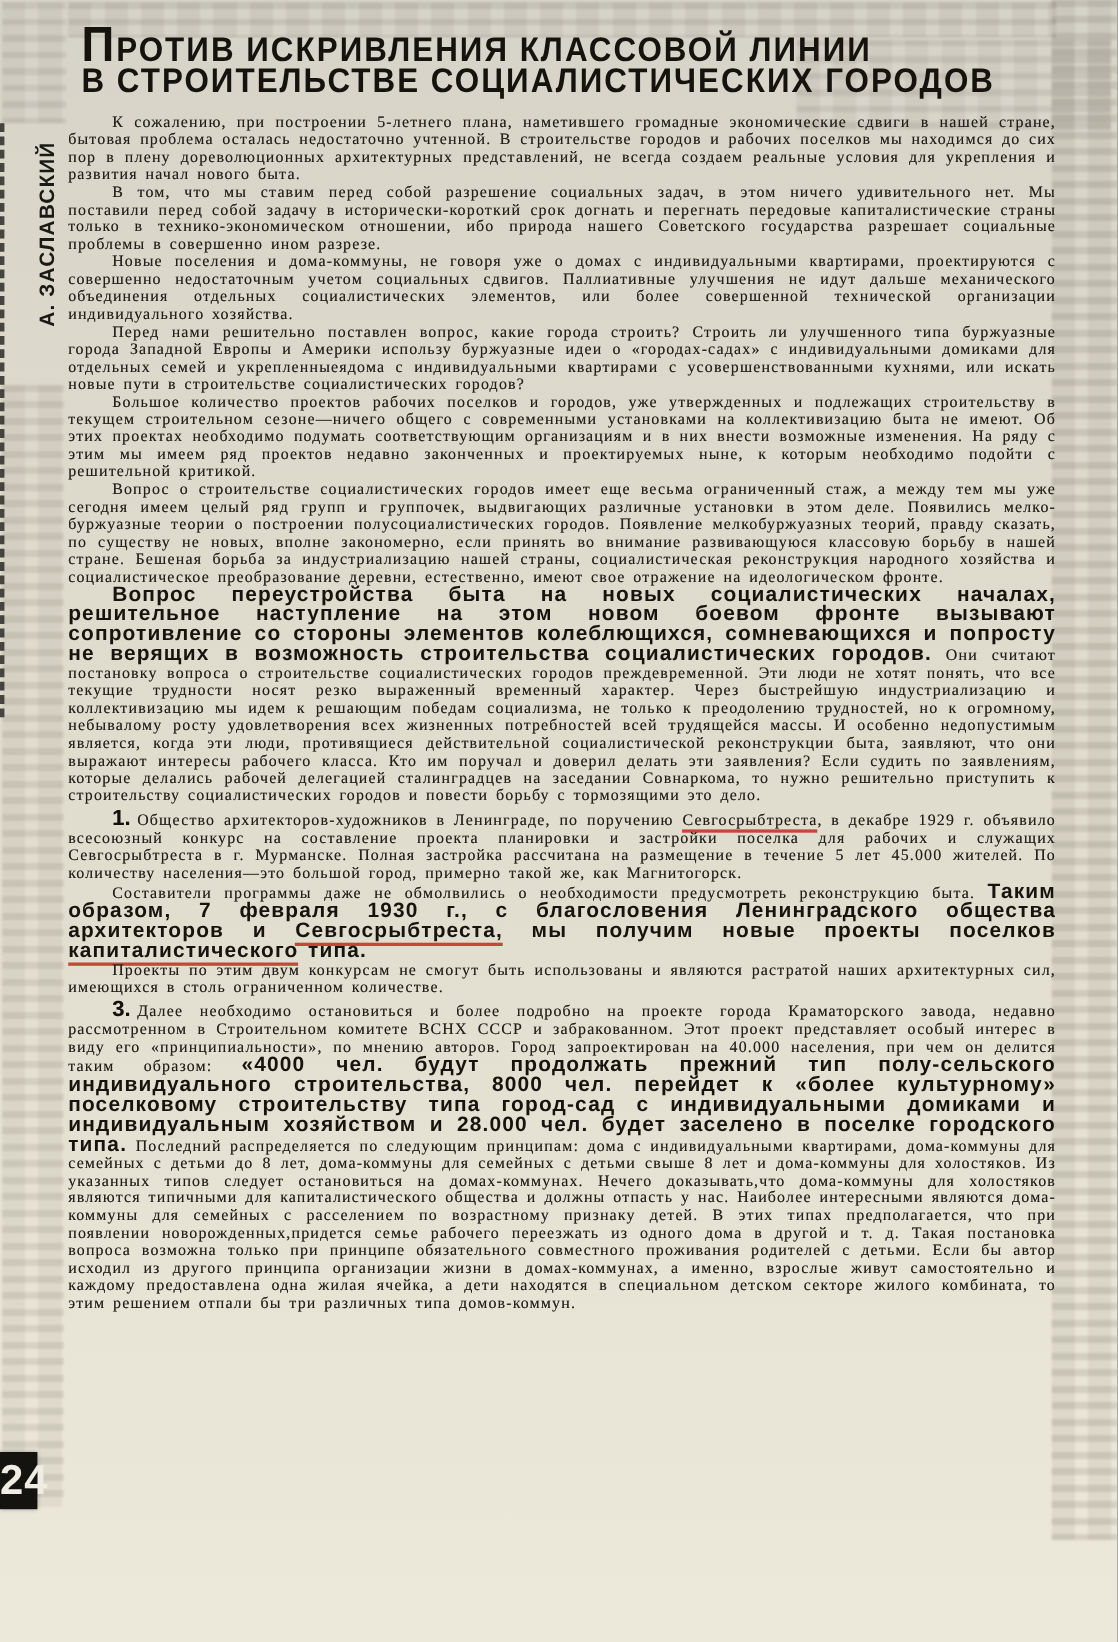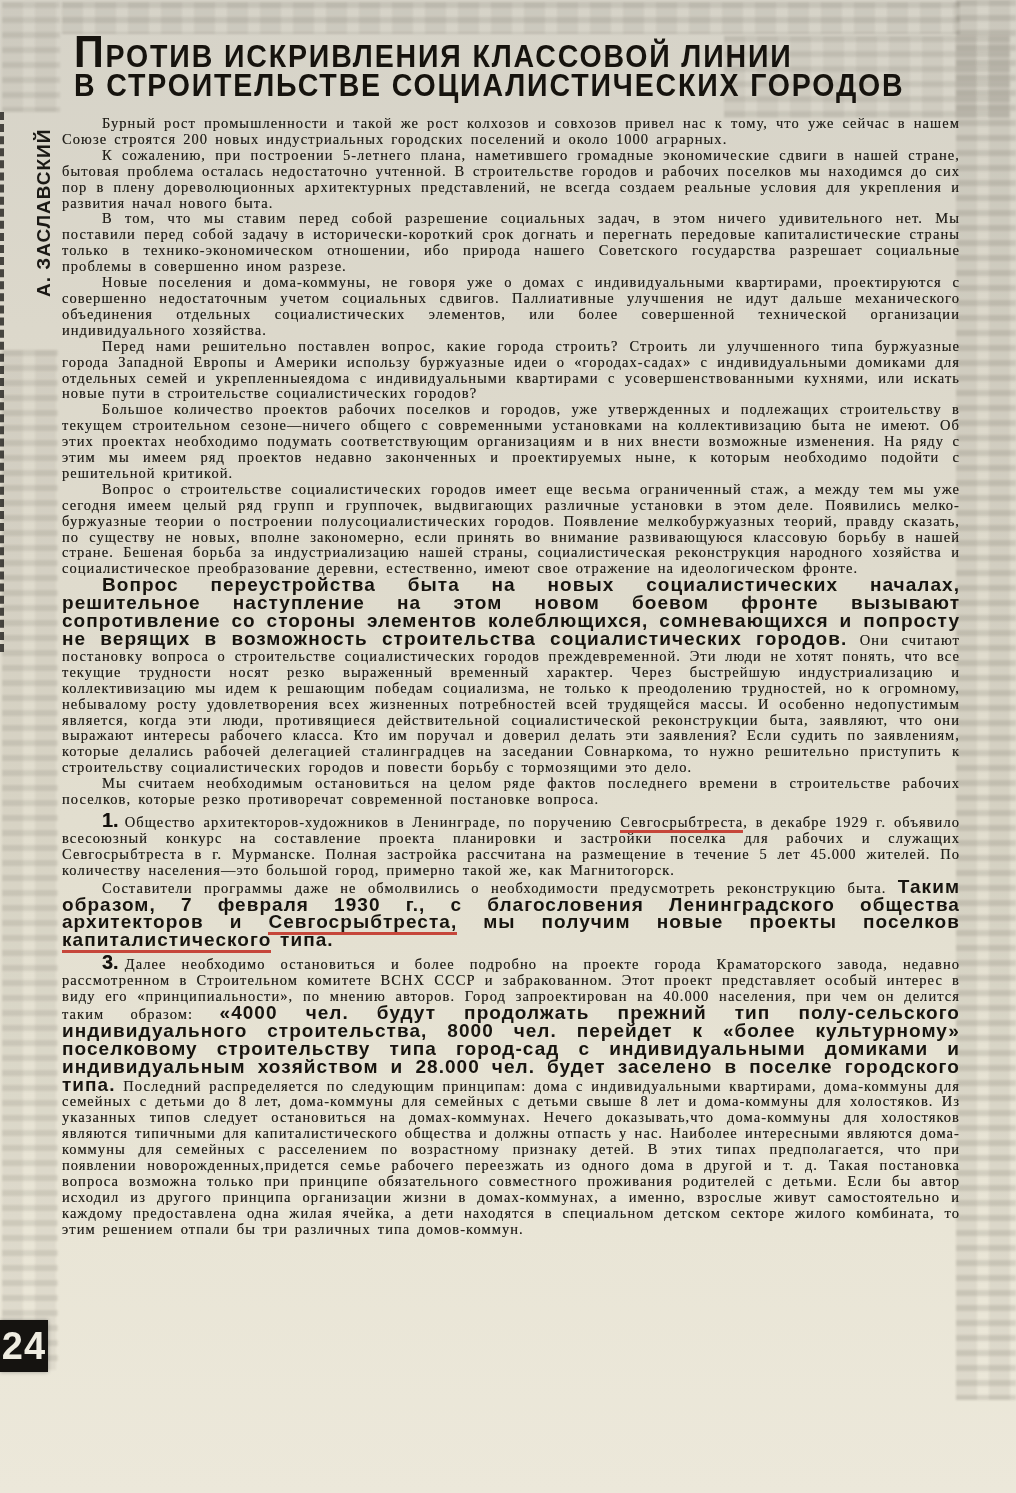--- a/index.html
+++ b/index.html
@@ -40,29 +40,29 @@
 
   .author{
     position:absolute;left:33px;top:297px;
     transform:rotate(-90deg);transform-origin:0 0;
     font-family:"Liberation Sans", sans-serif;
     font-weight:700;font-size:19px;letter-spacing:1px;
     color:#1b1915;white-space:nowrap;
   }
 
   .pagenum{
-    position:absolute;left:0;top:1320px;width:48px;height:52px;
+    position:absolute;left:0;top:1320px;width:34px;height:52px;
     background:#151310;color:#efece1;
-    display:flex;align-items:center;justify-content:center;
+    display:flex;align-items:center;
     font-family:"Liberation Sans", sans-serif;
     font-weight:700;font-size:38px;letter-spacing:1px;
     box-shadow:0 0 4px rgba(0,0,0,.35);
   }
 
-  .column{position:absolute;left:62px;top:42px;width:898px;}
+  .column{position:absolute;left:62px;top:30px;width:898px;}
 
   .title{
     margin:0 0 16px 12px;
     font-family:"Liberation Sans", sans-serif;
     font-weight:700;color:var(--title-ink);
     font-size:31px;line-height:29px;letter-spacing:2px;
     transform:scaleX(0.92);transform-origin:0 0;
     white-space:nowrap;
   }
   .t-line{display:block;}
@@ -113,28 +113,27 @@
   <div class="pagenum">
     <span>24</span>
   </div>
 
   <div class="column">
     <h1 class="title">
       <span class="t-line"><span class="dropcap">П</span><span>РОТИВ ИСКРИВЛЕНИЯ КЛАССОВОЙ ЛИНИИ</span></span>
       <span class="t-line">В СТРОИТЕЛЬСТВЕ СОЦИАЛИСТИЧЕСКИХ ГОРОДОВ</span>
     </h1>
     <div id="article-body" class="body">
-        <p class="para"><span>Бурный рост промышленности и такой же рост колхозов и совхозов привел нас к тому, что уже сейчас в нашем Союзе строятся 200 новых индустриальных городских поселений и около 1000 аграрных.</span></p>
         <p class="para"><span>К сожалению, при построении 5-летнего плана, наметившего громадные экономические сдвиги в нашей стране, бытовая проблема осталась недостаточно учтенной. В строительстве городов и рабочих поселков мы находимся до сих пор в плену дореволюционных архитектурных представлений, не всегда создаем реальные условия для укрепления и развития начал нового быта.</span></p>
         <p class="para"><span>В том, что мы ставим перед собой разрешение социальных задач, в этом ничего удивительного нет. Мы поставили перед собой задачу в исторически-короткий срок догнать и перегнать передовые капиталистические страны только в технико-экономическом отношении, ибо природа нашего Советского государства разрешает социальные проблемы в совершенно ином разрезе.</span></p>
         <p class="para"><span>Новые поселения и дома-коммуны, не говоря уже о домах с индивидуальными квартирами, проектируются с совершенно недостаточным учетом социальных сдвигов. Паллиативные улучшения не идут дальше механического объединения отдельных социалистических элементов, или более совершенной технической организации индивидуального хозяйства.</span></p>
         <p class="para"><span>Перед нами решительно поставлен вопрос, какие города строить? Строить ли улучшенного типа буржуазные города Западной Европы и Америки использу буржуазные идеи о «городах-садах» с индивидуальными домиками для отдельных семей и укрепленныеядома с индивидуальными квартирами с усовершенствованными кухнями, или искать новые пути в строительстве социалистических городов?</span></p>
         <p class="para"><span>Большое количество проектов рабочих поселков и городов, уже утвержденных и подлежащих строительству в текущем строительном сезоне—ничего общего с современными установками на коллективизацию быта не имеют. Об этих проектах необходимо подумать соответствующим организациям и в них внести возможные изменения. На ряду с этим мы имеем ряд проектов недавно законченных и проектируемых ныне, к которым необходимо подойти с решительной критикой.</span></p>
         <p class="para"><span>Вопрос о строительстве социалистических городов имеет еще весьма ограниченный стаж, а между тем мы уже сегодня имеем целый ряд групп и группочек, выдвигающих различные установки в этом деле. Появились мелко-буржуазные теории о построении полусоциалистических городов. Появление мелкобуржуазных теорий, правду сказать, по существу не новых, вполне закономерно, если принять во внимание развивающуюся классовую борьбу в нашей стране. Бешеная борьба за индустриализацию нашей страны, социалистическая реконструкция народного хозяйства и социалистическое преобразование деревни, естественно, имеют свое отражение на идеологическом фронте.</span></p>
         <p class="para"><span class="b">Вопрос переустройства быта на новых социалистических началах, решительное наступление на этом новом боевом фронте вызывают сопротивление со стороны элементов колеблющихся, сомневающихся и попросту не верящих в возможность строительства социалистических городов.</span><span> Они считают постановку вопроса о строительстве социалистических городов преждевременной. Эти люди не хотят понять, что все текущие трудности носят резко выраженный временный характер. Через быстрейшую индустриализацию и коллективизацию мы идем к решающим победам социализма, не только к преодолению трудностей, но к огромному, небывалому росту удовлетворения всех жизненных потребностей всей трудящейся массы. И особенно недопустимым является, когда эти люди, противящиеся действительной социалистической реконструкции быта, заявляют, что они выражают интересы рабочего класса. Кто им поручал и доверил делать эти заявления? Если судить по заявлениям, которые делались рабочей делегацией сталинградцев на заседании Совнаркома, то нужно решительно приступить к строительству социалистических городов и повести борьбу с тормозящими это дело.</span></p>
-        <p class="para"><span>Мы считаем необходимым остановиться на целом ряде фактов последнего времени в строительстве рабочих поселков, которые резко противоречат современной постановке вопроса.</span></p>
         <p class="para numbered"><span class="item-num">1.</span><span>Общество архитекторов-художников в Ленинграде, по поручению </span><span class="ru">Севгосрыбтреста</span><span>, в декабре 1929 г. объявило всесоюзный конкурс на составление проекта планировки и застройки поселка для рабочих и служащих Севгосрыбтреста в г. Мурманске. Полная застройка рассчитана на размещение в течение 5 лет 45.000 жителей. По количеству населения—это большой город, примерно такой же, как Магнитогорск.</span></p>
         <p class="para"><span>Составители программы даже не обмолвились о необходимости предусмотреть реконструкцию быта. </span><span class="b">Таким образом, 7 февраля 1930 г., с благословения Ленинградского общества архитекторов и </span><span class="b ru">Севгосрыбтреста,</span><span class="b"> мы получим новые проекты поселков </span><span class="b ru">капиталистического</span><span class="b"> типа.</span></p>
+        <p class="para"><span>Проекты по этим двум конкурсам не смогут быть использованы и являются растратой наших архитектурных сил, имеющихся в столь ограниченном количестве.</span></p>
         <p class="para numbered"><span class="item-num">3.</span><span>Далее необходимо остановиться и более подробно на проекте города Краматорского завода, недавно рассмотренном в Строительном комитете ВСНХ СССР и забракованном. Этот проект представляет особый интерес в виду его «принципиальности», по мнению авторов. Город запроектирован на 40.000 населения, при чем он делится таким образом: </span><span class="b">«4000 чел. будут продолжать прежний тип полу-сельского индивидуального строительства, 8000 чел. перейдет к «более культурному» поселковому строительству типа город-сад с индивидуальными домиками и индивидуальным хозяйством и 28.000 чел. будет заселено в поселке городского типа.</span><span> Последний распределяется по следующим принципам: дома с индивидуальными квартирами, дома-коммуны для семейных с детьми до 8 лет, дома-коммуны для семейных с детьми свыше 8 лет и дома-коммуны для холостяков. Из указанных типов следует остановиться на домах-коммунах. Нечего доказывать,что дома-коммуны для холостяков являются типичными для капиталистического общества и должны отпасть у нас. Наиболее интересными являются дома-коммуны для семейных с расселением по возрастному признаку детей. В этих типах предполагается, что при появлении новорожденных,придется семье рабочего переезжать из одного дома в другой и т. д. Такая постановка вопроса возможна только при принципе обязательного совместного проживания родителей с детьми. Если бы автор исходил из другого принципа организации жизни в домах-коммунах, а именно, взрослые живут самостоятельно и каждому предоставлена одна жилая ячейка, а дети находятся в специальном детском секторе жилого комбината, то этим решением отпали бы три различных типа домов-коммун.</span></p>
       </div>
   </div>
 
 </div>
 
 </body></html>

